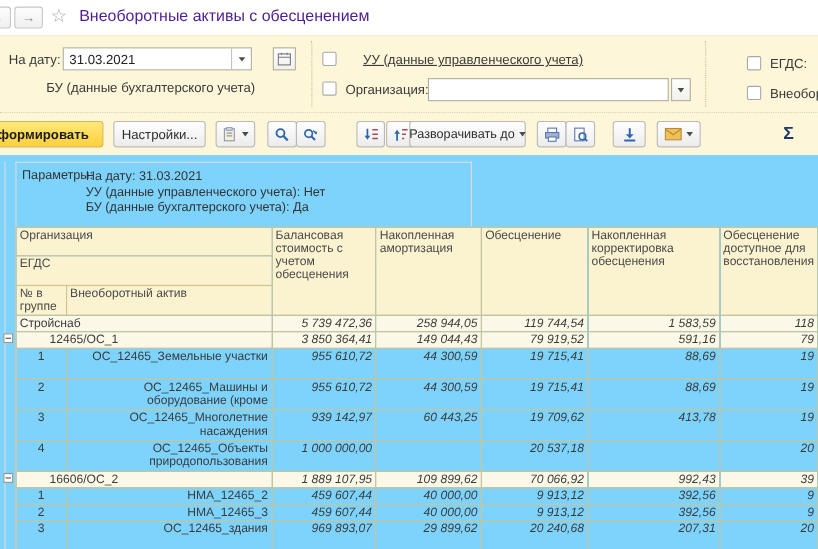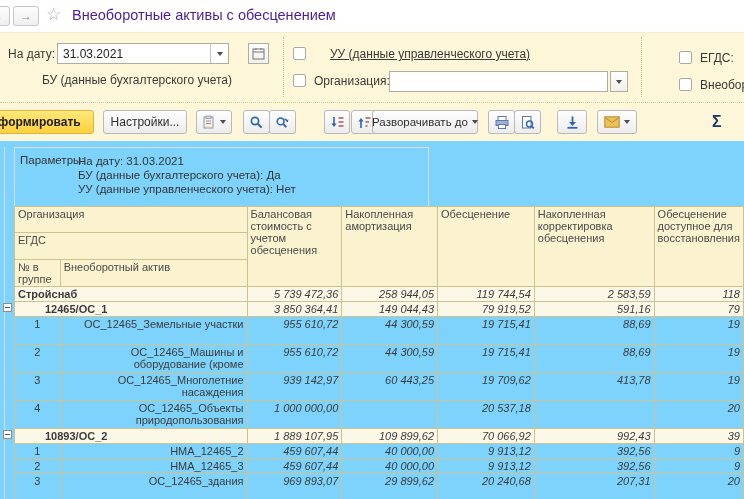--- a/index.html
+++ b/index.html
@@ -50,21 +50,21 @@
   table.rep{position:absolute;left:14px;top:65px;border-collapse:collapse;table-layout:fixed;
     font-size:11px;color:#3b3b3b;}
   table.rep td{border:1px solid #cfc291;padding:1px 3px;vertical-align:top;overflow:hidden;
     white-space:normal;word-wrap:break-word;}
   td.hcell{background:#fbf2d0;color:#4a4a4a;}
   tr.hr1{height:26px;} tr.hr2{height:27px;} tr.hr3{height:25px;}
   tr.h14{height:14px;} tr.h28{height:28px;}
   td.val{text-align:right;white-space:nowrap;font-style:italic;}
   td.num{text-align:center;}
   tr.group1 td, tr.group2 td{background:#fcf8e7;}
-  td.glabel{white-space:nowrap;font-weight:bold;}
+  td.glabel{white-space:nowrap;}
   td.glabel.ind{padding-left:30px;}
   td.alabel{white-space:nowrap;text-align:right;}
 </style>
 </head>
 <body>
 
 <div class="titlebar">
   <div class="nav-btn" style="left:-16px;width:26px;">←</div>
   <div class="nav-btn" style="left:13px;width:26px;">→</div>
   <div class="star">☆</div>
@@ -198,22 +198,22 @@
 </div>
 
 <div class="report">
   <div class="gutter-line" style="left:4px;"></div>
   <div class="gutter-line" style="left:14px;"></div>
 
   <div class="params-box">
     <div class="params-label">Параметры:</div>
     <div class="params-lines">
       <div>На дату: 31.03.2021</div>
+      <div>УУ (данные управленческого учета): Нет</div>
       <div>БУ (данные бухгалтерского учета): Да</div>
-      <div>УУ (данные управленческого учета): Нет</div>
     </div>
   </div>
 
   <div class="expander" style="top:162px;"></div>
   <div class="expander" style="top:289px;"></div>
 
   <table class="rep">
     <colgroup>
       <col style="width:46px">
         <col style="width:190px">
@@ -237,21 +237,21 @@
         </tr>
         <tr class="hr3">
           <td class="hcell">№ в группе</td>
           <td class="hcell">Внеоборотный актив</td>
         </tr>
         <tr class="group1 h14">
           <td colspan="2" class="glabel">Стройснаб</td>
           <td class="val">5 739 472,36</td>
           <td class="val">258 944,05</td>
           <td class="val">119 744,54</td>
-          <td class="val">2 583,59</td>
+          <td class="val">1 583,59</td>
           <td class="val">118</td>
         </tr>
         <tr class="group2 h14">
           <td colspan="2" class="glabel ind">12465/ОС_1</td>
           <td class="val">3 850 364,41</td>
           <td class="val">149 044,43</td>
           <td class="val">79 919,52</td>
           <td class="val">591,16</td>
           <td class="val">79</td>
         </tr>
@@ -285,21 +285,21 @@
         <tr class="detail h28">
           <td class="num">4</td>
           <td class="alabel">ОС_12465_Объекты природопользования</td>
           <td class="val">1 000 000,00</td>
           <td class="val"></td>
           <td class="val">20 537,18</td>
           <td class="val"></td>
           <td class="val">20</td>
         </tr>
         <tr class="group2 h14">
-          <td colspan="2" class="glabel ind">10893/ОС_2</td>
+          <td colspan="2" class="glabel ind">16606/ОС_2</td>
           <td class="val">1 889 107,95</td>
           <td class="val">109 899,62</td>
           <td class="val">70 066,92</td>
           <td class="val">992,43</td>
           <td class="val">39</td>
         </tr>
         <tr class="detail h14">
           <td class="num">1</td>
           <td class="alabel">НМА_12465_2</td>
           <td class="val">459 607,44</td>

